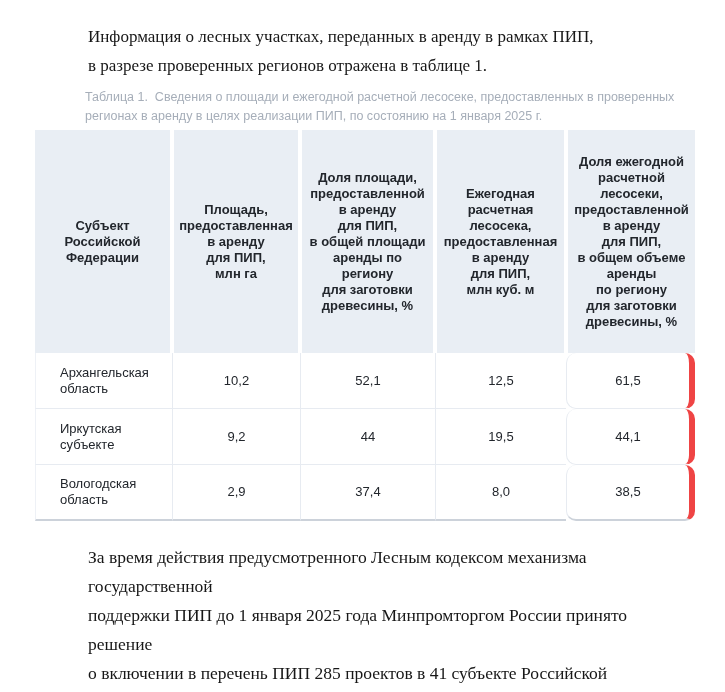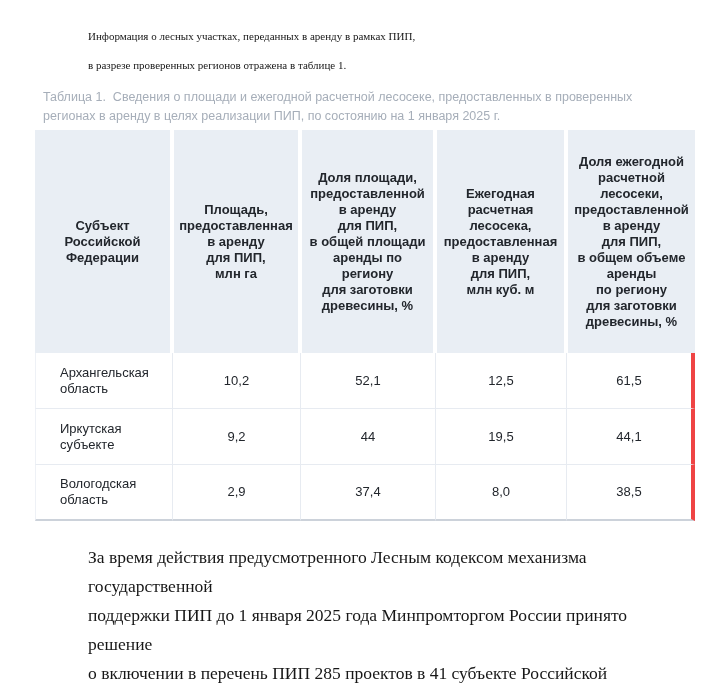--- a/index.html
+++ b/index.html
@@ -8,28 +8,28 @@
     width: 725px;
     height: 692px;
     background: #ffffff;
     overflow: hidden;
     font-family: "Liberation Sans", "DejaVu Sans", sans-serif;
   }
   .intro {
     margin: 0;
     padding: 22px 30px 0 88px;
     font-family: "Liberation Serif", "DejaVu Serif", serif;
-    font-size: 11px;
+    font-size: 17px;
     line-height: 29px;
     color: #171717;
     white-space: pre-line;
   }
   .caption {
     margin: 0;
-    padding: 8px 40px 0 43px;
+    padding: 8px 40px 0 85px;
     font-size: 12.5px;
     line-height: 19px;
     color: #a6aeb9;
     white-space: pre-line;
   }
   table.data-table {
     border-collapse: separate;
     border-spacing: 0;
     table-layout: fixed;
     width: 660px;
@@ -60,21 +60,21 @@
     border-bottom: 1px solid #e7ebf1;
     padding: 0 4px;
   }
   table.data-table td + td { border-left: 1px solid #e7ebf1; }
   table.data-table td.region {
     text-align: left;
     padding-left: 24px;
     border-left: 1px solid #eef1f6;
     white-space: pre-line;
   }
-  table.data-table td:last-child { border-right: 4px solid #ef4444; }
+  table.data-table td:last-child { border-right: 6px solid #ef4444; border-radius: 10px; }
   table.data-table tbody tr:last-child td { border-bottom: 2px solid #ccd2da; }
   .closing {
     margin: 0;
     padding: 22px 30px 0 88px;
     font-family: "Liberation Serif", "DejaVu Serif", serif;
     font-size: 17.5px;
     line-height: 29px;
     color: #171717;
     white-space: pre-line;
   }

